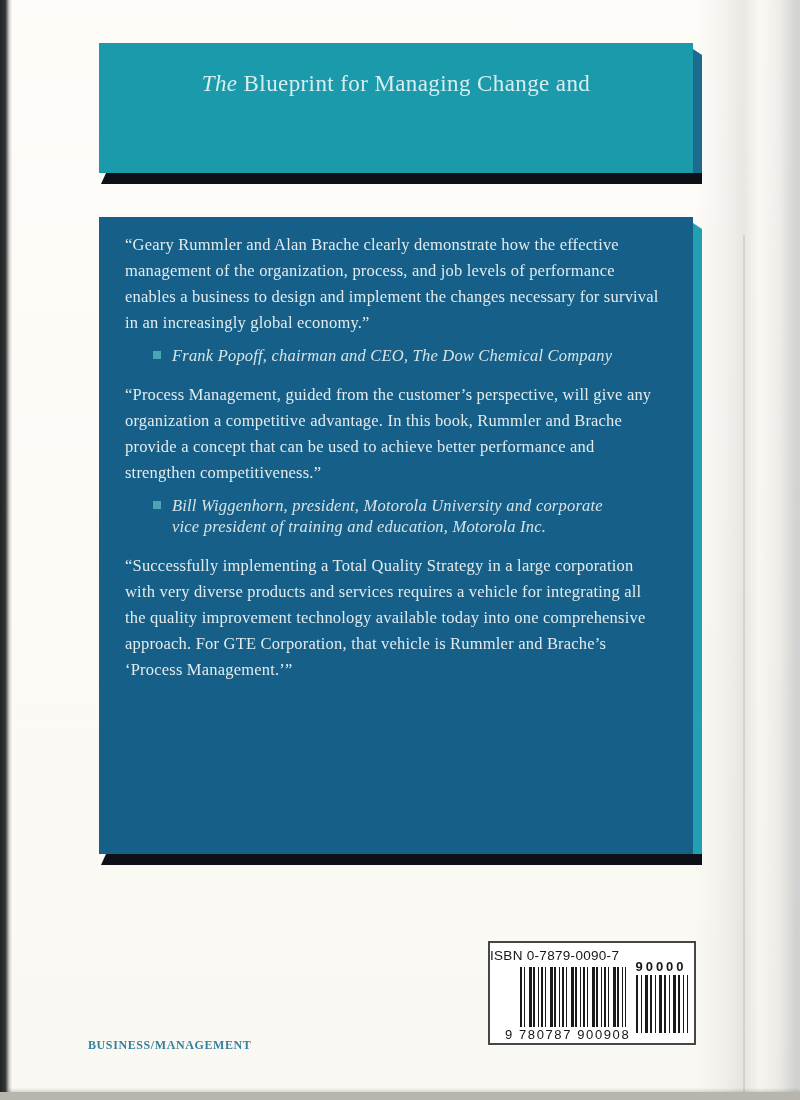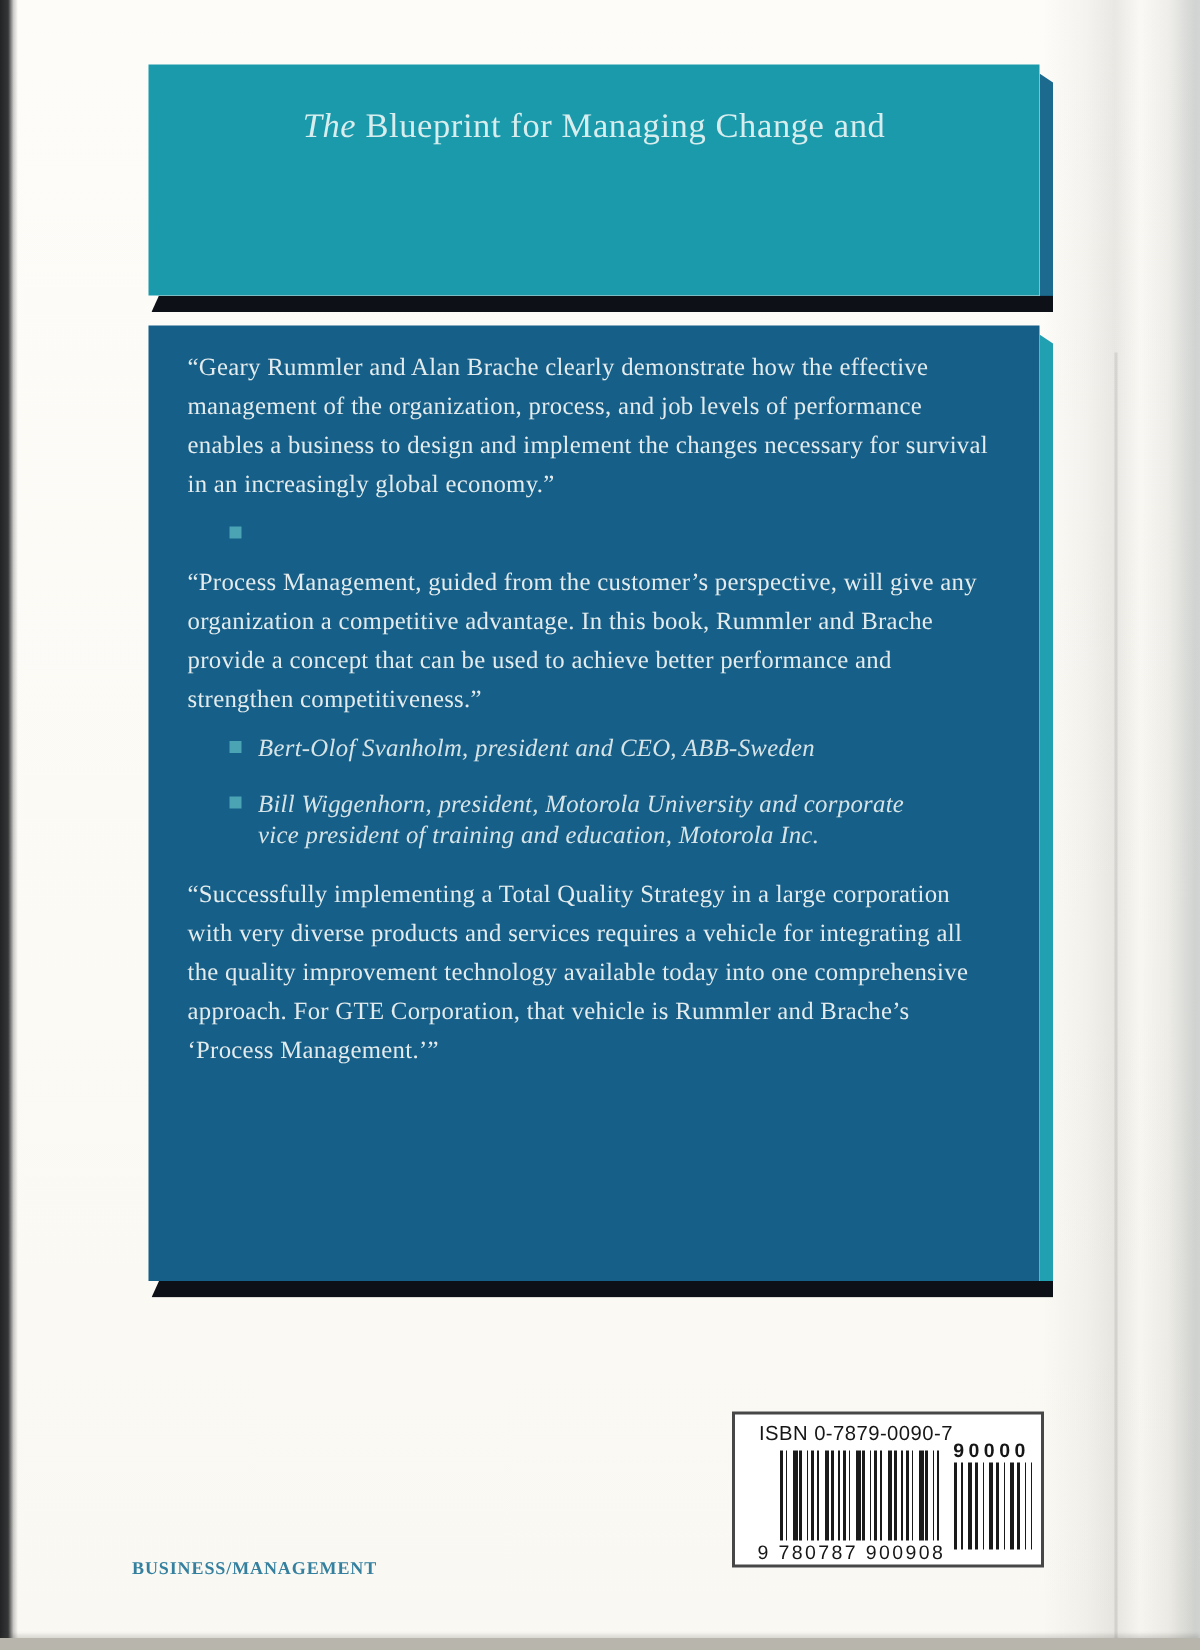--- a/index.html
+++ b/index.html
@@ -49,21 +49,21 @@
     z-index: 1;
   }
   .p-shadow {
     position: absolute; left: 0; bottom: -11px; height: 11px; width: calc(100% + 9px);
     clip-path: polygon(7px 0, 100% 0, 100% 100%, 2px 100%);
     background: var(--panel-shadow, #0d1117);
     z-index: 1;
   }
 
   
-  .tagline-panel { left: 99px; top: 43px; width: 594px; height: 154px; }
+  .tagline-panel { left: 99px; top: 43px; width: 594px; height: 130px; }
   .tagline-panel .p-face { background: var(--tagline-panel-fill, #1b9aab); }
   .tagline-panel .p-side { background: var(--tagline-panel-side, #1c6a8e); }
   .tagline-text {
     position: absolute; inset: 0; padding-top: 25px;
     text-align: center;
     color: #d8edee;
     font-size: 23px; line-height: 31px; letter-spacing: .4px;
   }
   .tagline-text em { font-style: italic; }
 
@@ -95,21 +95,21 @@
   .attr-text { max-width: 450px; }
 
   
   .barcode-box {
     position: absolute; left: 488px; top: 941px; width: 208px; height: 104px;
     background: #ffffff;
     border: 2px solid #474747;
     font-family: "Liberation Sans", sans-serif;
     color: #161616;
   }
-  .isbn-label { position: absolute; left: 16px; top: 5px; font-size: 13.5px; letter-spacing: .3px; }
+  .isbn-label { position: absolute; left: 0; top: 5px; font-size: 13.5px; letter-spacing: .3px; }
   .ean-bars {
     position: absolute; left: 30px; top: 24px; width: 106px; height: 66px;
     background: repeating-linear-gradient(90deg,
       #1a1a1a 0px, #1a1a1a 2px, #ffffff 2px, #ffffff 4px,
       #1a1a1a 4px, #1a1a1a 5px, #ffffff 5px, #ffffff 9px,
       #1a1a1a 9px, #1a1a1a 12px, #ffffff 12px, #ffffff 13px,
       #1a1a1a 13px, #1a1a1a 15px, #ffffff 15px, #ffffff 18px,
       #1a1a1a 18px, #1a1a1a 19px, #ffffff 19px, #ffffff 21px);
   }
   .ean-digits {
@@ -160,29 +160,26 @@
   <section class="panel quotes-panel">
     <div class="p-side"></div>
     <div class="p-shadow"></div>
     <div class="p-face">
       <div class="quotes-content">
 
         <figure class="quote">
           <blockquote class="quote-text">“Geary Rummler and Alan Brache clearly demonstrate how the effective management of the organization, process, and job levels of performance enables a business to design and implement the changes necessary for survival in an increasingly global economy.”</blockquote>
           <figcaption class="attribution">
             <span class="bullet"></span>
+            <span class="attr-text">Frank Popoff, chairman and CEO, The Dow Chemical Company</span>
           </figcaption>
         </figure>
 
         <figure class="quote">
           <blockquote class="quote-text">“Process Management, guided from the customer’s perspective, will give any organization a competitive advantage. In this book, Rummler and Brache provide a concept that can be used to achieve better performance and strengthen competitiveness.”</blockquote>
-          <figcaption class="attribution">
-            <span class="bullet"></span>
-            <span class="attr-text">Bert-Olof Svanholm, president and CEO, ABB-Sweden</span>
-          </figcaption>
         </figure>
 
         <figure class="quote">
           <figcaption class="attribution">
             <span class="bullet"></span>
             <span class="attr-text">Bill Wiggenhorn, president, Motorola University and corporate vice president of training and education, Motorola Inc.</span>
           </figcaption>
         </figure>
 
         <figure class="quote">

